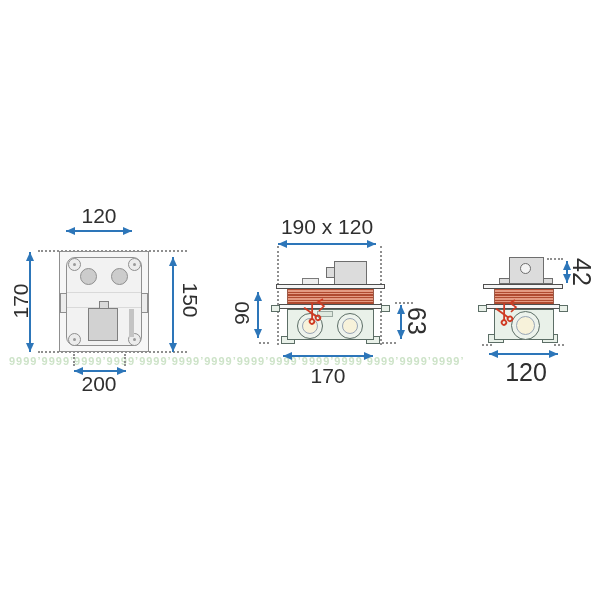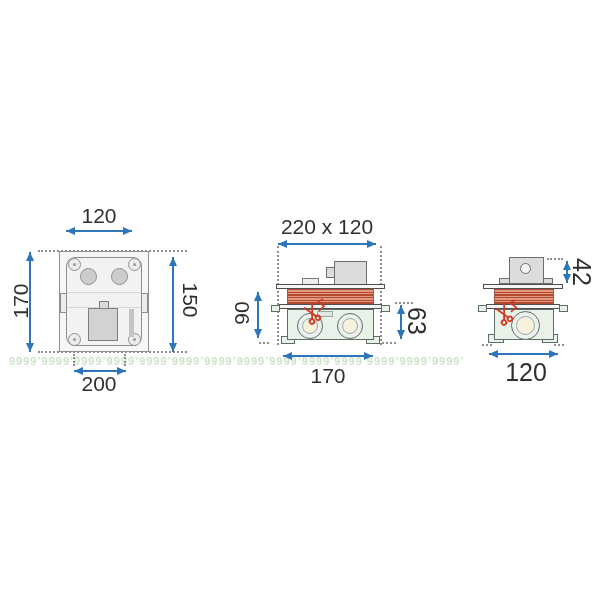--- a/index.html
+++ b/index.html
@@ -144,21 +144,21 @@
         <path d="M6.3 14.6 L16.5 2.5"></path>
           <path d="M11 15.4 L7.5 1.5"></path>
       </g>
     </svg>
 
     <div class="dh" style="left:278px;top:240px;width:98px;"></div>
     <div class="dh" style="left:283px;top:352px;width:90px;"></div>
     <div class="dv" style="left:254px;top:292px;height:46px;"></div>
     <div class="dv" style="left:397px;top:305px;height:34px;"></div>
 
-    <div class="lbl" style="left:327px;top:226px;">220 x 120</div>
+    <div class="lbl" style="left:327px;top:226px;">190 x 120</div>
     <div class="lbl" style="left:328px;top:375px;">170</div>
     <div class="lbl rot-ccw" style="left:241px;top:313px;">90</div>
     <div class="lbl rot-cw lg" style="left:416px;top:321px;">63</div>
   </div>
 
   <div>
     <div class="dot-h" style="left:547px;top:258px;width:16px;"></div>
     <div class="dot-h" style="left:482px;top:344px;width:10px;"></div>
     <div class="dot-h" style="left:554px;top:344px;width:10px;"></div>
 

